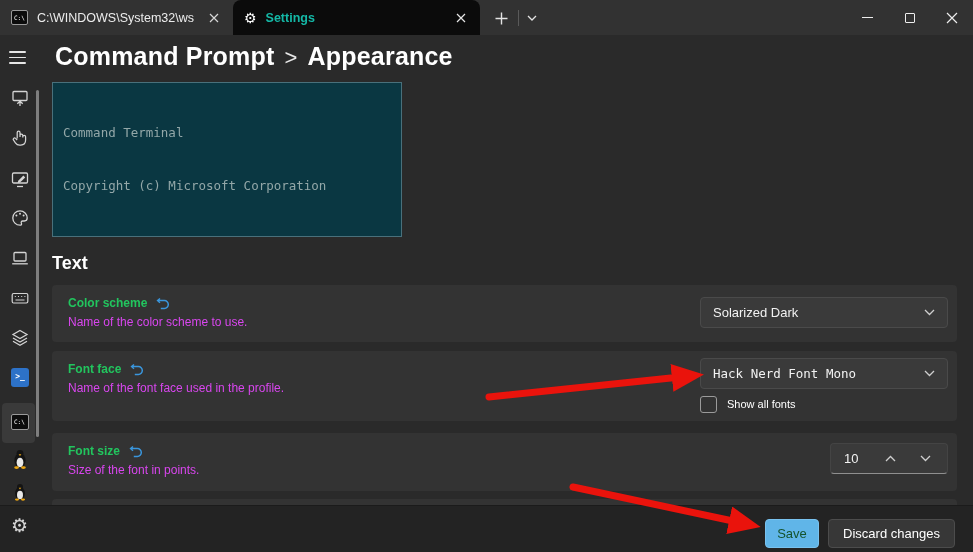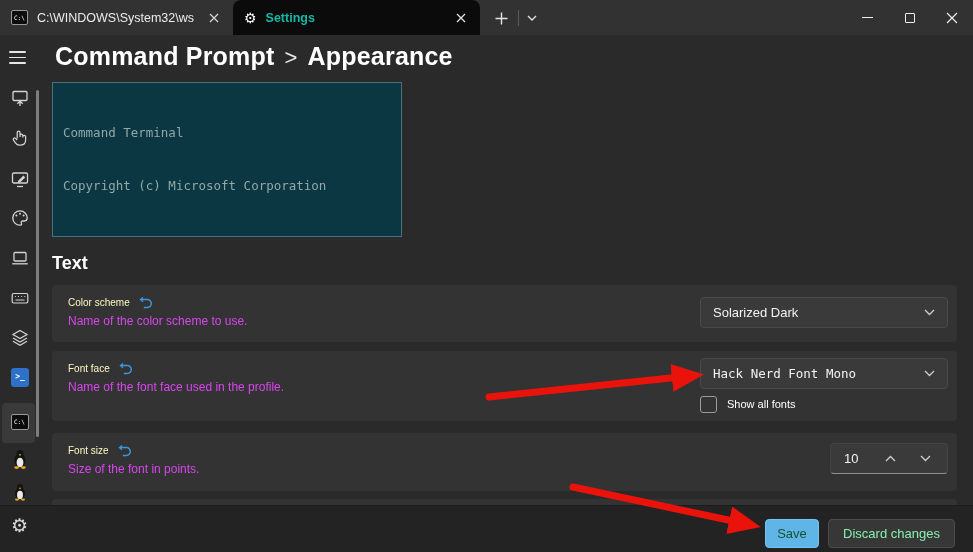--- a/index.html
+++ b/index.html
@@ -47,40 +47,40 @@
     background:#0a3742; border:1px solid #49707b; padding:6px 10px;
     font-family:"DejaVu Sans Mono",monospace; font-size:12.5px; line-height:17.5px; color:#93a7a8; white-space:pre; }
   
   .section-title { position:absolute; left:52px; top:253px; font-size:18px; font-weight:700; }
   .card { position:absolute; left:52px; width:905px; background:#333333; border-radius:4px; padding:11px 16px; }
   .card-1 { top:285px; height:57px; }
   .card-2 { top:351px; height:70px; }
   .card-3 { top:433px; height:58px; }
   .card-4 { top:499px; height:10px; border-radius:4px 4px 0 0; padding:0; }
   .card-label-row { display:flex; align-items:center; gap:9px; }
-  .card-label { font-size:10px; font-weight:400; color:#fef9c3; }
+  .card-label { font-size:12px; font-weight:700; color:#22c55e; }
   .card-desc { font-size:12px; color:#d946ef; margin-top:5px; }
   .dropdown { position:absolute; left:700px; width:248px; height:31px; background:#3a3a3a;
     border:1px solid #4a4a4a; border-radius:4px; display:flex; align-items:center; padding:0 12px; }
   .dd-1 { top:297px; } .dd-2 { top:358px; }
   .dd-value { flex:1; font-size:13px; color:#f2f2f2; white-space:nowrap; overflow:hidden; }
   .dd-mono { font-family:"DejaVu Sans Mono",monospace; font-size:12.5px; }
   .chk-row { position:absolute; left:700px; top:394px; height:20px; display:flex; align-items:center; gap:10px; }
   .chk-box { width:17px; height:17px; border:1px solid #9b9b9b; border-radius:3px; background:transparent; }
   .chk-label { font-size:11px; color:#fff; }
   .spin { position:absolute; left:830px; top:443px; width:118px; height:31px; background:#3a3a3a;
     border:1px solid #444; border-bottom:1px solid #8f8f8f; border-radius:4px; display:flex; align-items:center; }
   .spin-val { width:42px; padding-left:13px; font-size:13px; color:#f2f2f2; }
   .spin-btn { width:35px; height:100%; display:flex; align-items:center; justify-content:center; }
   
   .footer { position:absolute; left:0; top:505px; width:973px; height:47px; background:#232323; border-top:1px solid #1b1b1b; z-index:5; }
   .gear-footer { position:absolute; left:11px; top:10px; font-size:19px; color:#d6d6d6; line-height:1; }
   .btn { position:absolute; top:13px; height:29px; border-radius:4px; display:flex; align-items:center; justify-content:center; font-size:13px; }
   .btn-save { left:765px; width:54px; background:#60b5e8; border:1px solid #79c2ef; color:#14532d; }
-  .btn-discard { left:828px; width:127px; background:#373737; border:1px solid #4c4c4c; color:#86efac; }
+  .btn-discard { left:828px; width:127px; background:#373737; border:1px solid #4c4c4c; color:#ffffff; }
   
   .arrows { position:absolute; left:0; top:0; z-index:10; pointer-events:none; }
 </style>
 </head>
 <body>
 
 <div class="window">
 
   <div class="titlebar">
     <div class="tab tab-inactive">

